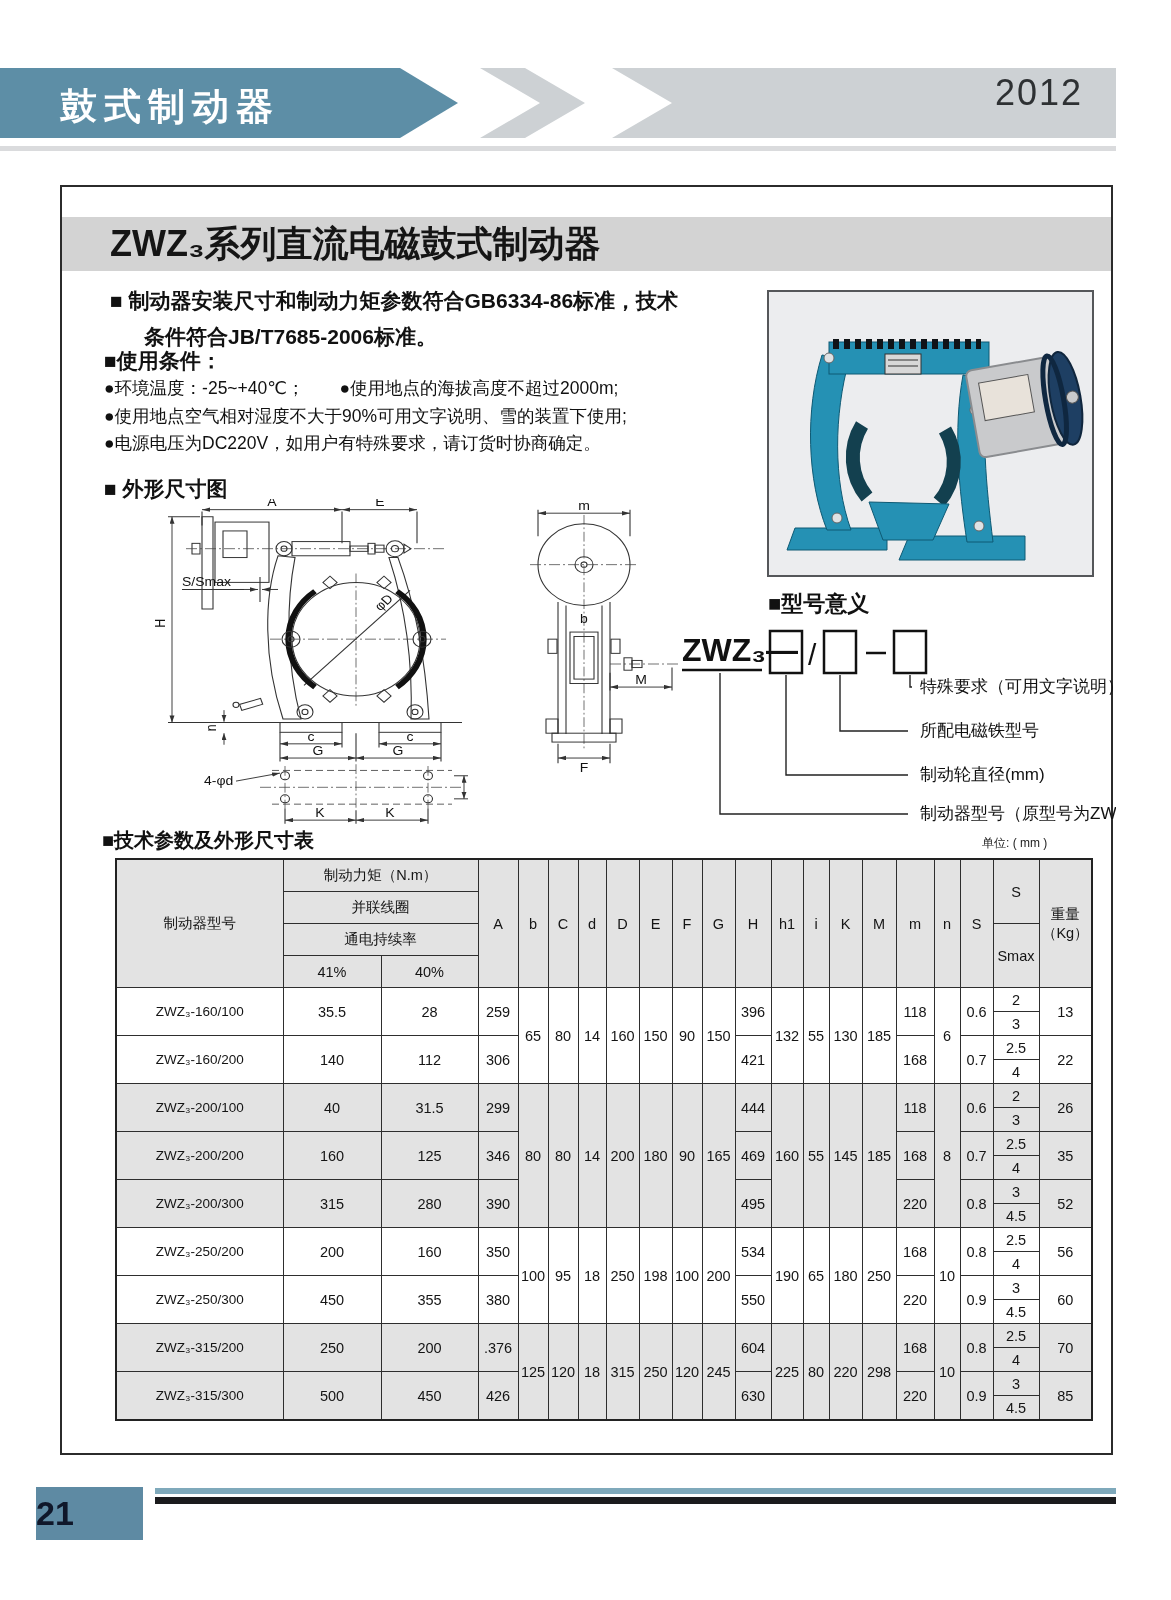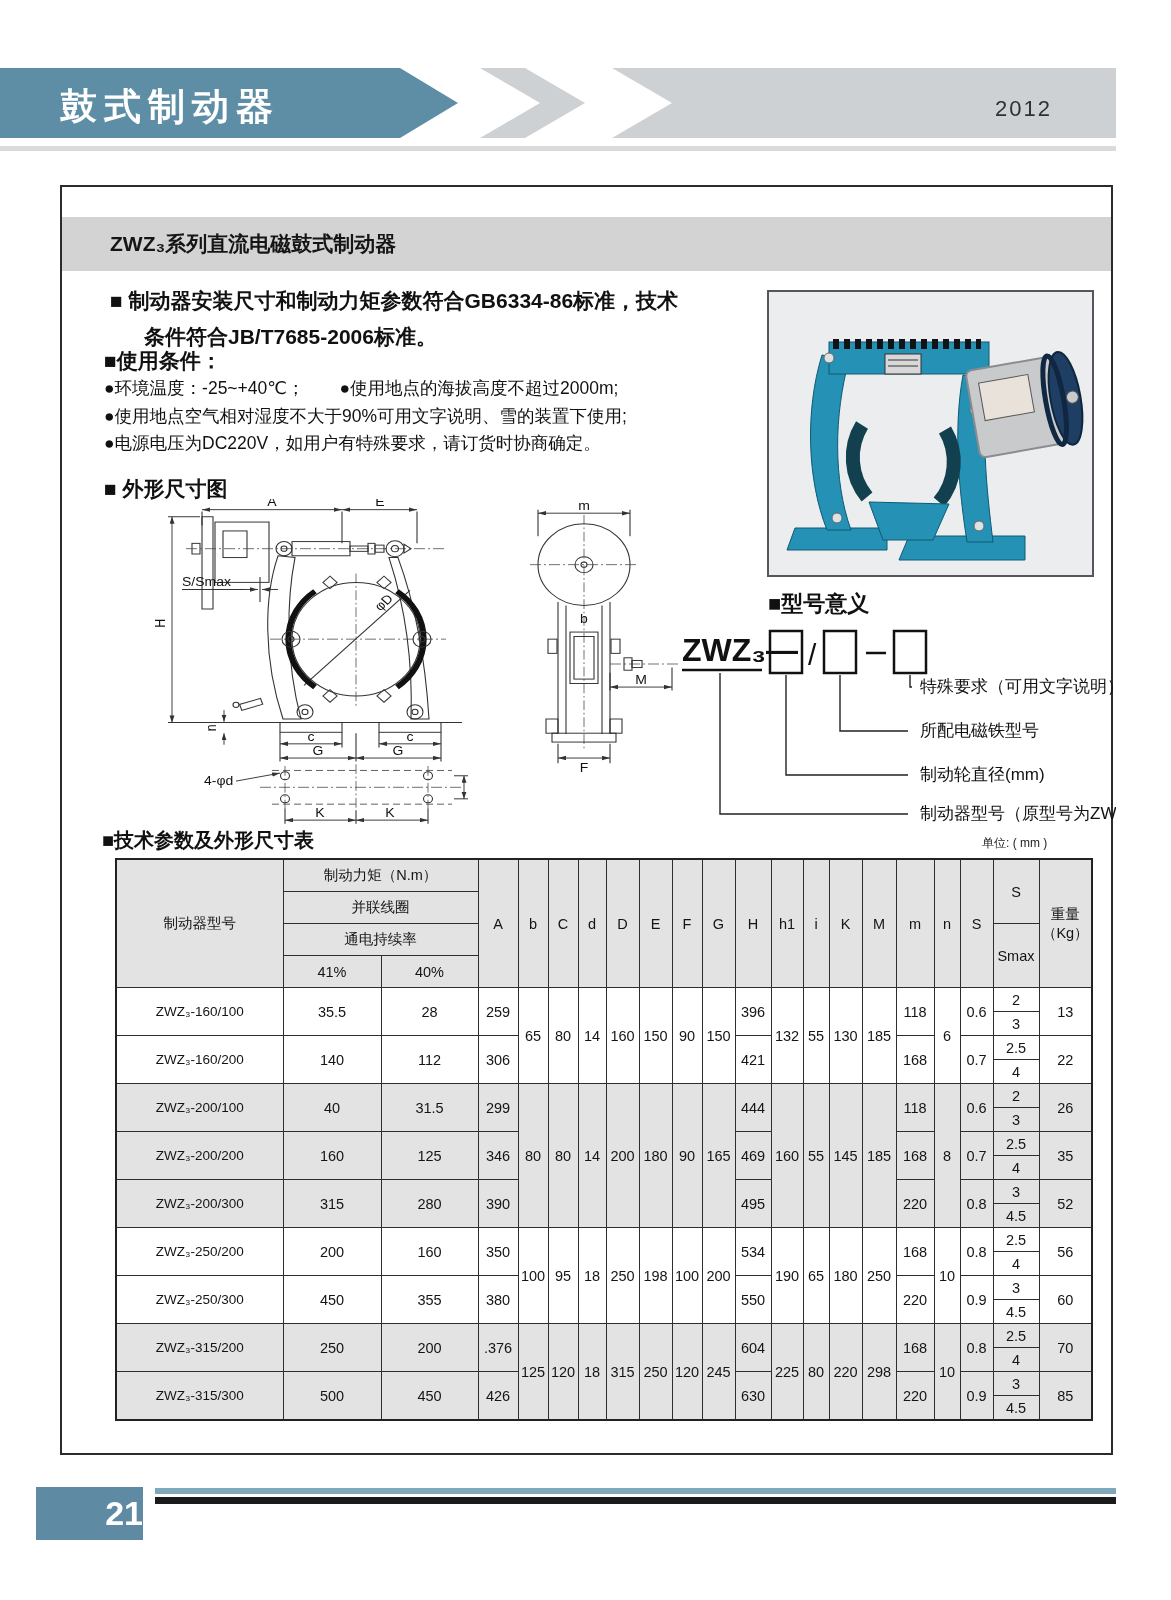--- a/index.html
+++ b/index.html
@@ -1,26 +1,26 @@
 <!DOCTYPE html>
 <html><head>
 <meta charset="utf-8">
 <style>
   html,body{margin:0;padding:0;background:#fff;}
   #root{position:relative;width:1116px;height:1600px;background:#fff;overflow:hidden;
         font-family:"Liberation Sans","DejaVu Sans",sans-serif;color:#1a1a1a;}
   .abs{position:absolute;}
   
   #banner-title{left:60px;top:82px;font-size:37px;font-weight:bold;color:#fff;letter-spacing:7px;}
-  #banner-year{left:995px;top:96px;font-size:22px;color:#2e3133;letter-spacing:2px;}
+  #banner-year{left:995px;top:72px;font-size:36px;color:#2e3133;letter-spacing:2px;}
   #under-line{left:0;top:146px;width:1171px;height:5px;background:#dadbdd;}
   
   #mainbox{left:60px;top:185px;width:1049px;height:1266px;border:2px solid #2b2b2b;background:#fff;}
   #titlebar{left:0;top:30px;width:100%;height:54px;background:#d3d3d3;}
-  #page-title{padding-left:48px;font-size:21px;font-weight:bold;line-height:54px;color:#151515;}
+  #page-title{padding-left:48px;font-size:36px;font-weight:bold;line-height:54px;color:#151515;}
   #intro{left:48px;top:96px;font-size:21px;font-weight:bold;line-height:36px;color:#111;}
   #intro .ind{padding-left:34px;}
   #usage-h{left:42px;top:160px;font-size:21px;font-weight:bold;color:#111;}
   #usage{left:42px;top:188px;font-size:17.5px;line-height:27.5px;color:#111;}
   #draw-h{left:42px;top:288px;font-size:21px;font-weight:bold;color:#111;}
   #tbl-h{left:40px;top:640px;font-size:20px;font-weight:bold;color:#111;}
   #tbl-unit{left:920px;top:648px;font-size:12px;color:#222;}
   #note{left:53px;top:1233px;font-size:17px;color:#111;}
   
   .thin{stroke:#333;stroke-width:1.1;fill:none;}
@@ -41,21 +41,21 @@
   td,th{border:1px solid #2e2e2e;text-align:center;vertical-align:middle;padding:0;
         font-size:14.5px;font-weight:normal;color:#141414;overflow:hidden;}
   tr.hd{background:#e3e3e3;}
   tr.hd td{height:31px;}
   tr.dr td{height:23px;}
   tr.gA{background:#fff;}
   tr.gB{background:#e3e3e3;}
   td.model{font-size:13.5px;}
   
   #pagebox{left:36px;top:1487px;width:107px;height:53px;background:#5e8aa3;
-           color:#ffffff;font-size:34px;font-weight:bold;text-align:right;line-height:53px;}
+           color:#0f172a;font-size:34px;font-weight:bold;text-align:left;line-height:53px;}
   #f-teal{left:155px;top:1488px;width:1016px;height:6px;background:#7fa9bb;}
   #f-black{left:155px;top:1497px;width:1016px;height:7px;background:#1b1b1d;}
 </style>
 </head>
 <body>
 
 <div id="root">
 
   <svg class="abs" style="left:0;top:68px" width="1171" height="70">
     <polygon points="0,0 400,0 458,35 400,70 0,70" fill="#5d8ea6"></polygon>

